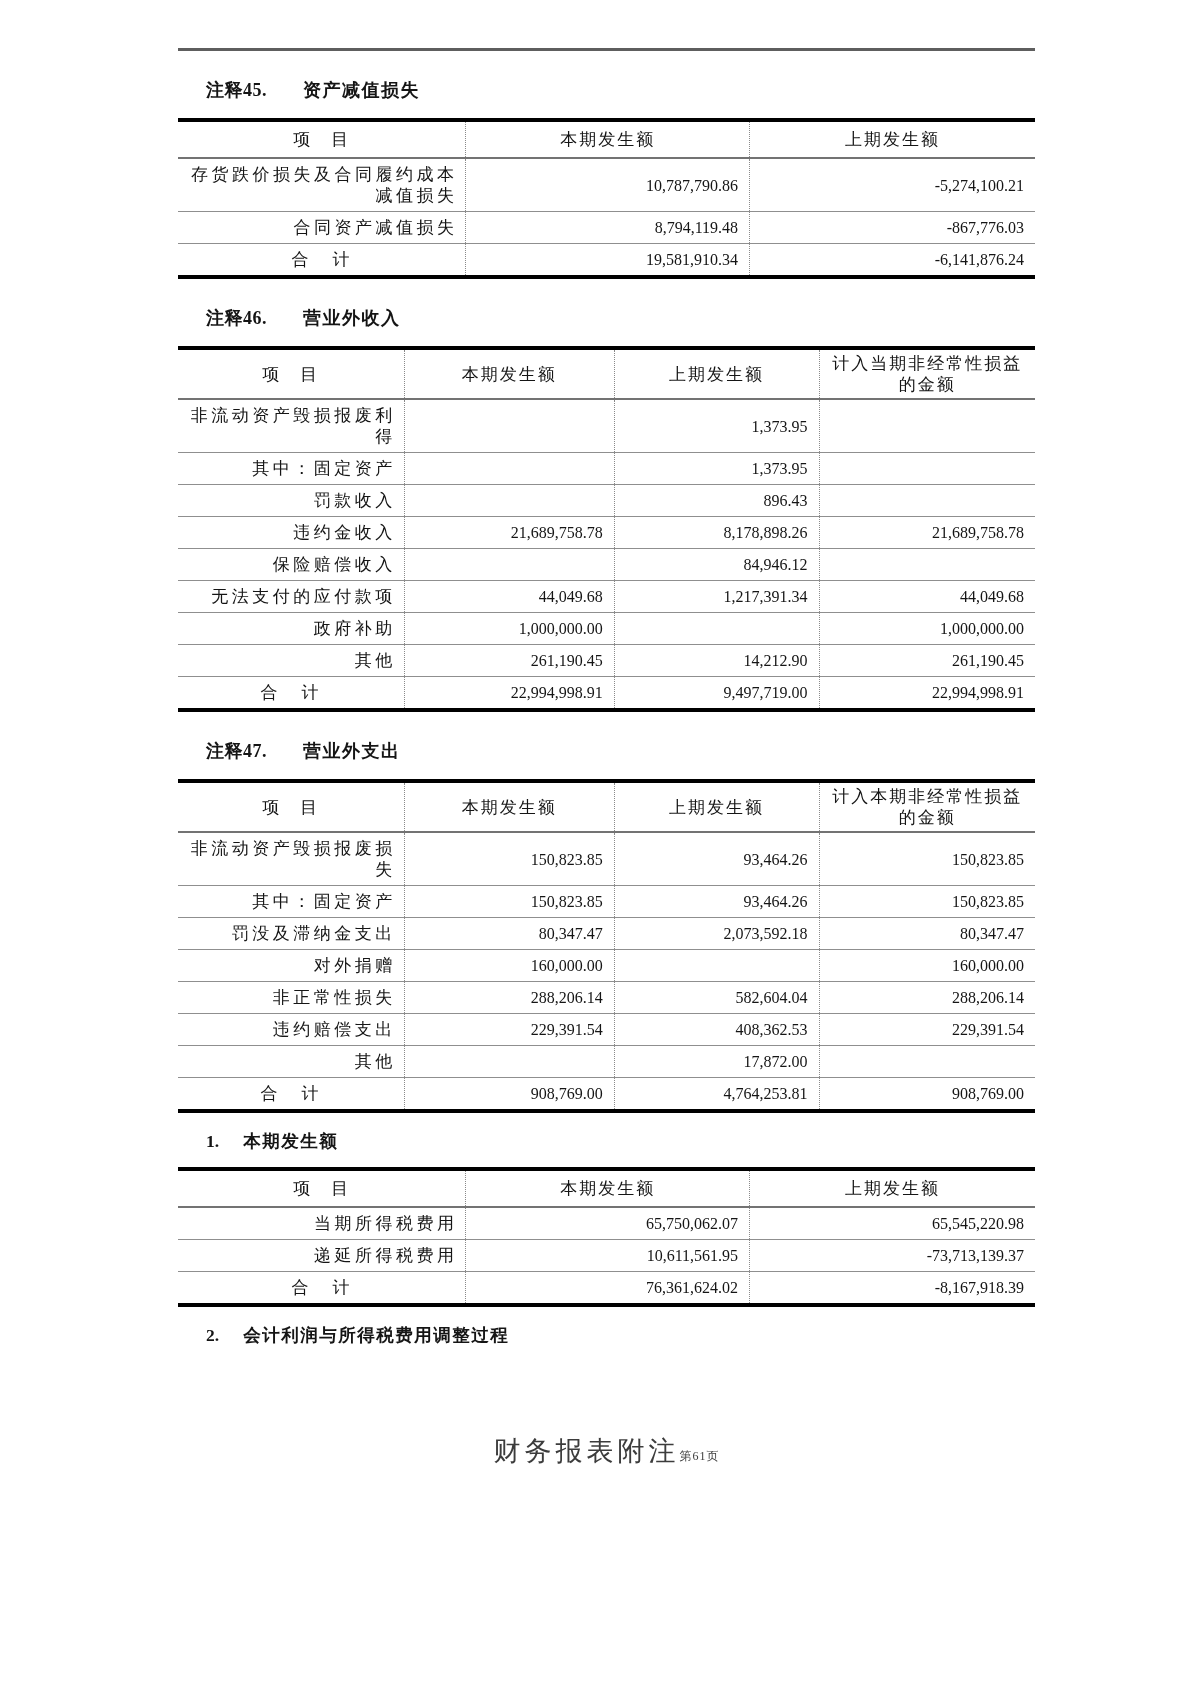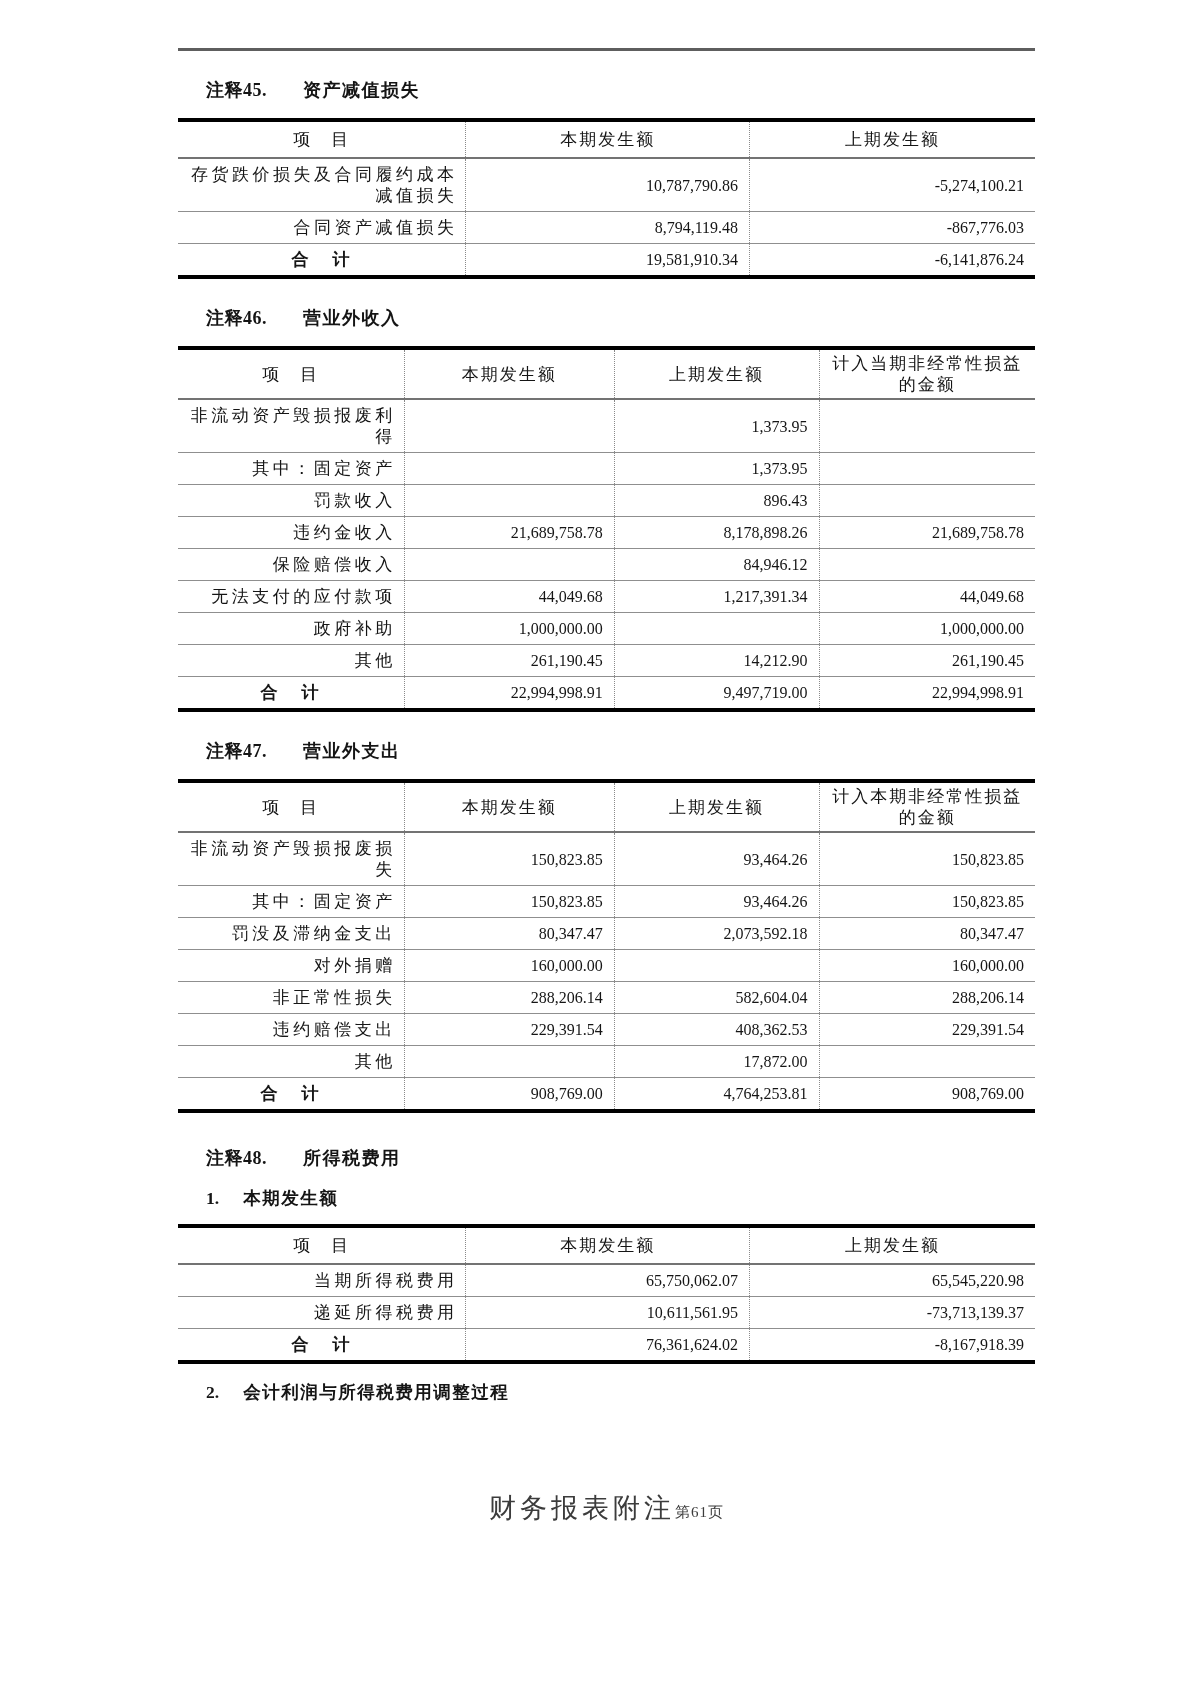--- a/index.html
+++ b/index.html
@@ -88,33 +88,32 @@
   td.num {
     font-family: "Liberation Serif", "DejaVu Serif", serif;
     font-size: 16px;
     letter-spacing: 0;
     text-align: right;
     padding: 5px 11px 5px 4px;
     white-space: nowrap;
   }
   tr.total td.item {
     text-align: center;
-    font-weight: bold;
   }
   .footer {
     margin-top: 86px;
     text-align: center;
     color: #3c3c3c;
   }
   .footer .footer-label {
     font-size: 27px;
     letter-spacing: 4px;
   }
   .footer .footer-page {
-    font-size: 15px;
+    font-size: 12px;
     letter-spacing: 1px;
   }
 </style>
 </head>
 <body>
 
 <div class="page">
 
   <div class="top-rule"></div>
 
@@ -299,23 +298,20 @@
           <td class="item">合　计</td>
           <td class="num">908,769.00</td>
           <td class="num">4,764,253.81</td>
           <td class="num">908,769.00</td>
         </tr>
       </tbody>
     </table>
   </div>
 
   <div>
-    <h2 class="note-title" style="margin-top:33px;">
-      <span class="no">注释48.</span><span>所得税费用</span>
-    </h2>
     <h3 class="sub-title">
       <span class="no">1.</span><span>本期发生额</span>
     </h3>
     <table class="fin-table cols3" style="margin-top:14px;">
       <colgroup>
           <col style="width:33.6%">
           <col style="width:33.1%">
           <col style="width:33.3%">
         </colgroup>
       <thead>

